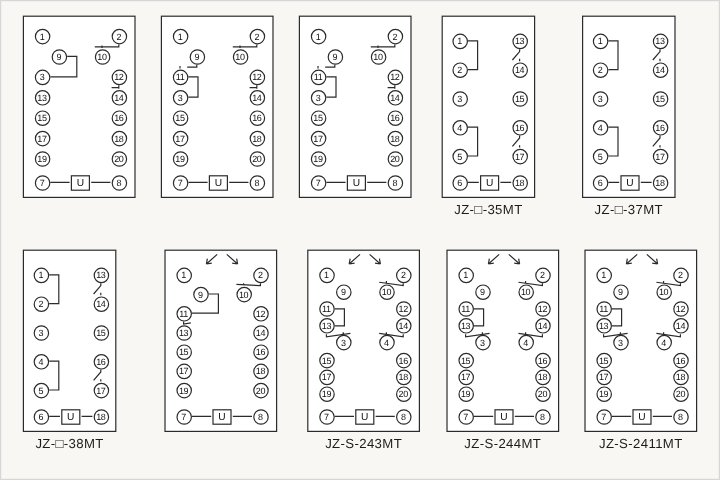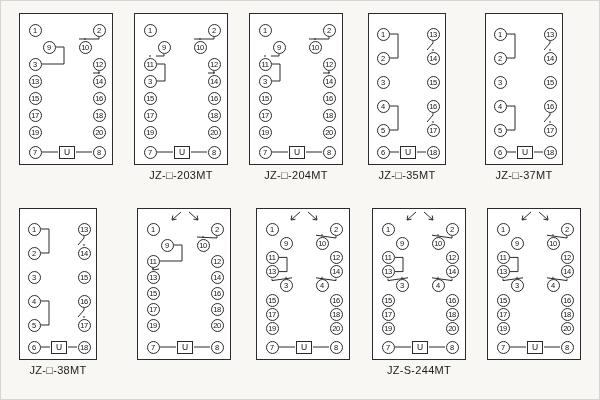--- a/index.html
+++ b/index.html
@@ -74,21 +74,20 @@
           <div class="term" style="left:8.5px;top:77.5px">15</div>
           <div class="term" style="left:72.5px;top:77.5px">16</div>
           <div class="term" style="left:8.5px;top:94.5px">17</div>
           <div class="term" style="left:72.5px;top:94.5px">18</div>
           <div class="term" style="left:8.5px;top:111.5px">19</div>
           <div class="term" style="left:72.5px;top:111.5px">20</div>
           <div class="term" style="left:8.5px;top:131.5px">7</div>
           <div class="term" style="left:72.5px;top:131.5px">8</div>
           <div class="ubox" style="left:39.0px;top:131.5px">U</div>
         </div>
-        <div class="plabel">JZ-□-203MT</div>
       </section>
       <section class="panel" style="left:248px;top:12px;width:94px">
         <div class="box">
           <svg class="wires" width="94" height="152" viewBox="0 0 94 152" fill="none" stroke="#2b2b2b" stroke-width="1">
             <path d="M 22 138 H 38 M 56 138 H 72"></path>
             <path d="M 79 23 L 79 25 L 59 25 M 65 26 L 65 24"></path>
             <path d="M 29 40 L 29 42 L 21 42 M 15 43 L 15 41"></path>
             <path d="M 22 50 H 30 V 67 H 22"></path>
             <path d="M 79 57 L 79 59 L 73 59 M 79 60 L 79 58"></path>
           </svg>
@@ -103,21 +102,20 @@
           <div class="term" style="left:8.5px;top:77.5px">15</div>
           <div class="term" style="left:72.5px;top:77.5px">16</div>
           <div class="term" style="left:8.5px;top:94.5px">17</div>
           <div class="term" style="left:72.5px;top:94.5px">18</div>
           <div class="term" style="left:8.5px;top:111.5px">19</div>
           <div class="term" style="left:72.5px;top:111.5px">20</div>
           <div class="term" style="left:8.5px;top:131.5px">7</div>
           <div class="term" style="left:72.5px;top:131.5px">8</div>
           <div class="ubox" style="left:39.0px;top:131.5px">U</div>
         </div>
-        <div class="plabel">JZ-□-204MT</div>
       </section>
       <section class="panel" style="left:367px;top:12px;width:78px">
         <div class="box">
           <svg class="wires" width="78" height="152" viewBox="0 0 78 152" fill="none" stroke="#2b2b2b" stroke-width="1">
             <path d="M 21 138 H 30 M 48 138 H 57"></path>
             <path d="M 21 20 H 29 V 44 H 21"></path>
             <path d="M 64 27 L 64 29 L 58 36 M 64 37 L 64 35"></path>
             <path d="M 21 92 H 29 V 116 H 21"></path>
             <path d="M 64 99 L 64 101 L 58 108 M 64 109 L 64 107"></path>
           </svg>
@@ -240,20 +238,21 @@
           <div class="term" style="left:8.5px;top:84.5px">15</div>
           <div class="term" style="left:72.5px;top:84.5px">16</div>
           <div class="term" style="left:8.5px;top:98.7px">17</div>
           <div class="term" style="left:72.5px;top:98.7px">18</div>
           <div class="term" style="left:8.5px;top:112.9px">19</div>
           <div class="term" style="left:72.5px;top:112.9px">20</div>
           <div class="term" style="left:8.5px;top:131.5px">7</div>
           <div class="term" style="left:72.5px;top:131.5px">8</div>
           <div class="ubox" style="left:39.0px;top:131.5px">U</div>
         </div>
+        <div class="plabel">JZ-S-243MT</div>
       </section>
       <section class="panel" style="left:371px;top:207px;width:94px">
         <div class="box">
           <svg class="wires" width="94" height="152" viewBox="0 0 94 152" fill="none" stroke="#2b2b2b" stroke-width="1">
             <path d="M 22 138 H 38 M 56 138 H 72"></path>
             <path d="M 43 3 L 34 11 M 34 11 l 4.5 -0.8 M 34 11 l 0.8 -4.5"></path>
             <path d="M 51 3 L 60 11 M 60 11 l -4.5 -0.8 M 60 11 l -0.8 -4.5"></path>
             <path d="M 79 27 L 79 29 L 59 26.200000000000003 M 65 27.200000000000003 L 65 25.200000000000003"></path>
             <path d="M 22 48.4 H 30 V 62.599999999999994 H 22"></path>
             <path d="M 15 69.6 L 15 71.6 L 35 68.8 M 29 69.8 L 29 67.8"></path>
@@ -305,15 +304,16 @@
           <div class="term" style="left:8.5px;top:84.5px">15</div>
           <div class="term" style="left:72.5px;top:84.5px">16</div>
           <div class="term" style="left:8.5px;top:98.7px">17</div>
           <div class="term" style="left:72.5px;top:98.7px">18</div>
           <div class="term" style="left:8.5px;top:112.9px">19</div>
           <div class="term" style="left:72.5px;top:112.9px">20</div>
           <div class="term" style="left:8.5px;top:131.5px">7</div>
           <div class="term" style="left:72.5px;top:131.5px">8</div>
           <div class="ubox" style="left:39.0px;top:131.5px">U</div>
         </div>
+        <div class="plabel">JZ-S-2411MT</div>
       </section>
     </div>
 </div>
 
 </body></html>

